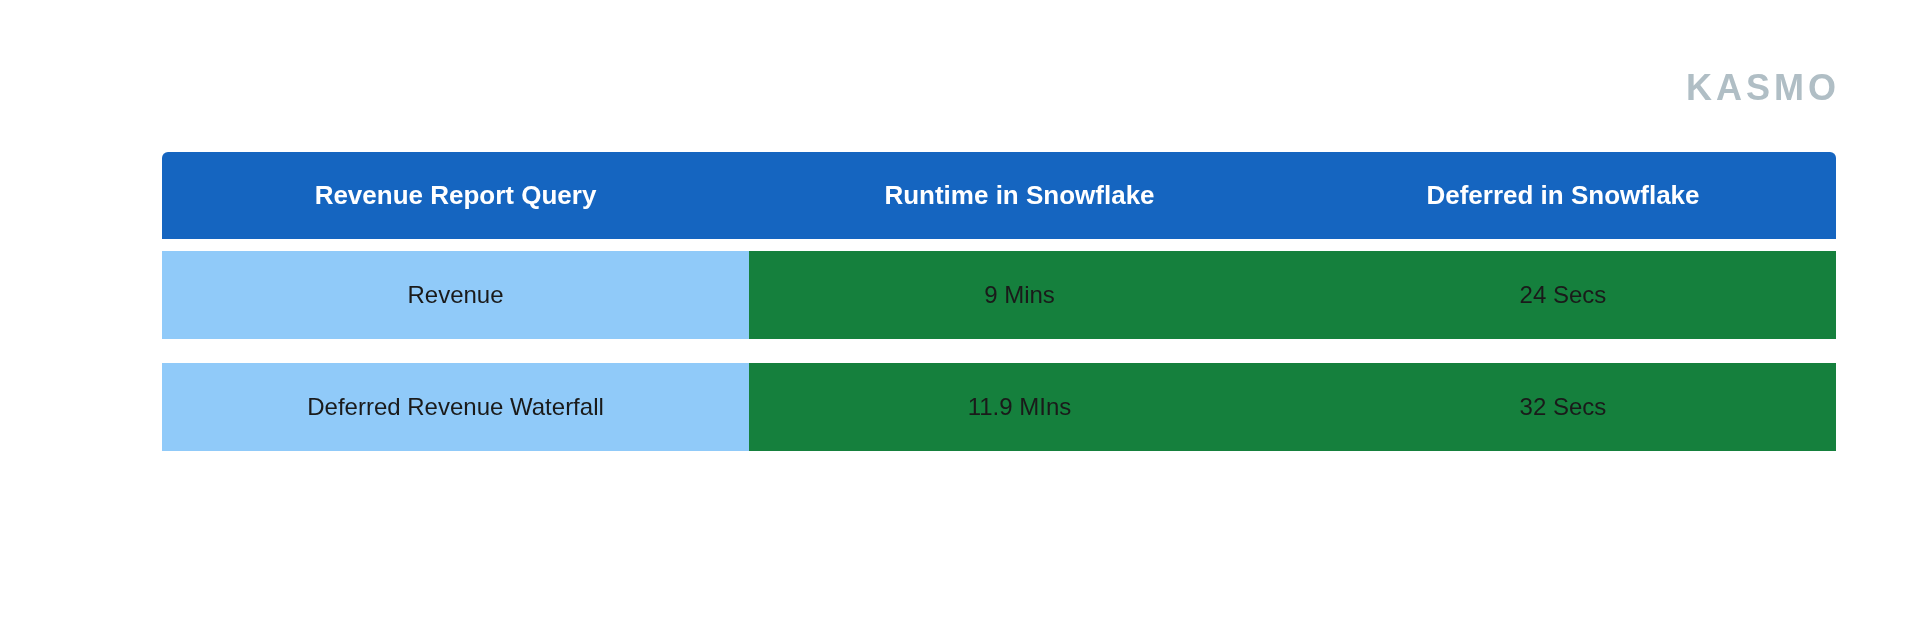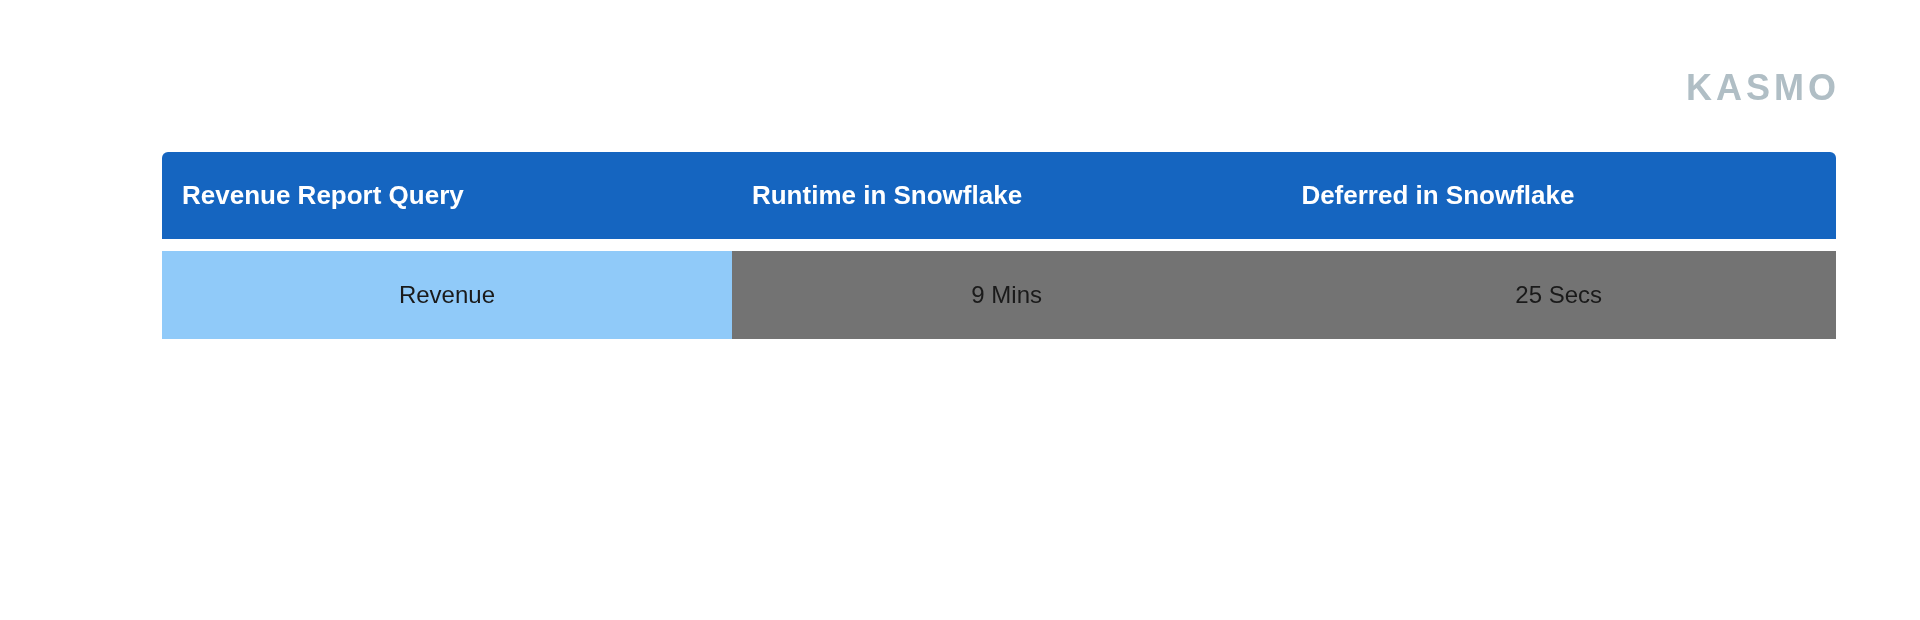--- a/index.html
+++ b/index.html
@@ -38,21 +38,21 @@
       width: 100%;
       border-collapse: separate;
       border-spacing: 0;
     }
 
     thead tr th {
       background-color: #1565c0;
       color: #ffffff;
       font-size: 26px;
       font-weight: 700;
-      text-align: left;
+      text-align: center;
       padding: 28px 20px;
     }
 
     thead tr th:first-child {
       border-radius: 6px 0 0 0;
     }
 
     thead tr th:last-child {
       border-radius: 0 6px 0 0;
     }
@@ -71,21 +71,21 @@
 
     tbody tr:nth-child(even) td:first-child {
       background-color: #90caf9;
     }
 
     tbody tr td:first-child {
       background-color: #90caf9;
     }
 
     tbody tr td:not(:first-child) {
-      background-color: #737373;
+      background-color: #15803d;
     }
 
     tbody tr {
       margin-bottom: 10px;
     }
 
     .spacer-row td {
       height: 12px;
       background: #ffffff !important;
       padding: 0;
@@ -107,26 +107,31 @@
         <th>Deferred in Snowflake</th>
       </tr>
     </thead>
     <tbody id="table-body">
     <tr class="spacer-row">
           <td colspan="3"></td>
         </tr>
         <tr>
           <td>Revenue</td>
           <td>9 Mins</td>
-          <td>25 Secs</td>
+          <td>24 Secs</td>
         </tr>
         <tr class="spacer-row">
           <td colspan="3"></td>
         </tr>
         <tr class="spacer-row">
           <td colspan="3"></td>
+        </tr>
+        <tr>
+          <td>Deferred Revenue Waterfall</td>
+          <td>11.9 MIns</td>
+          <td>32 Secs</td>
         </tr>
         <tr class="spacer-row">
           <td colspan="3"></td>
         </tr>
       </tbody>
   </table>
 </div>
 
 </body></html>

